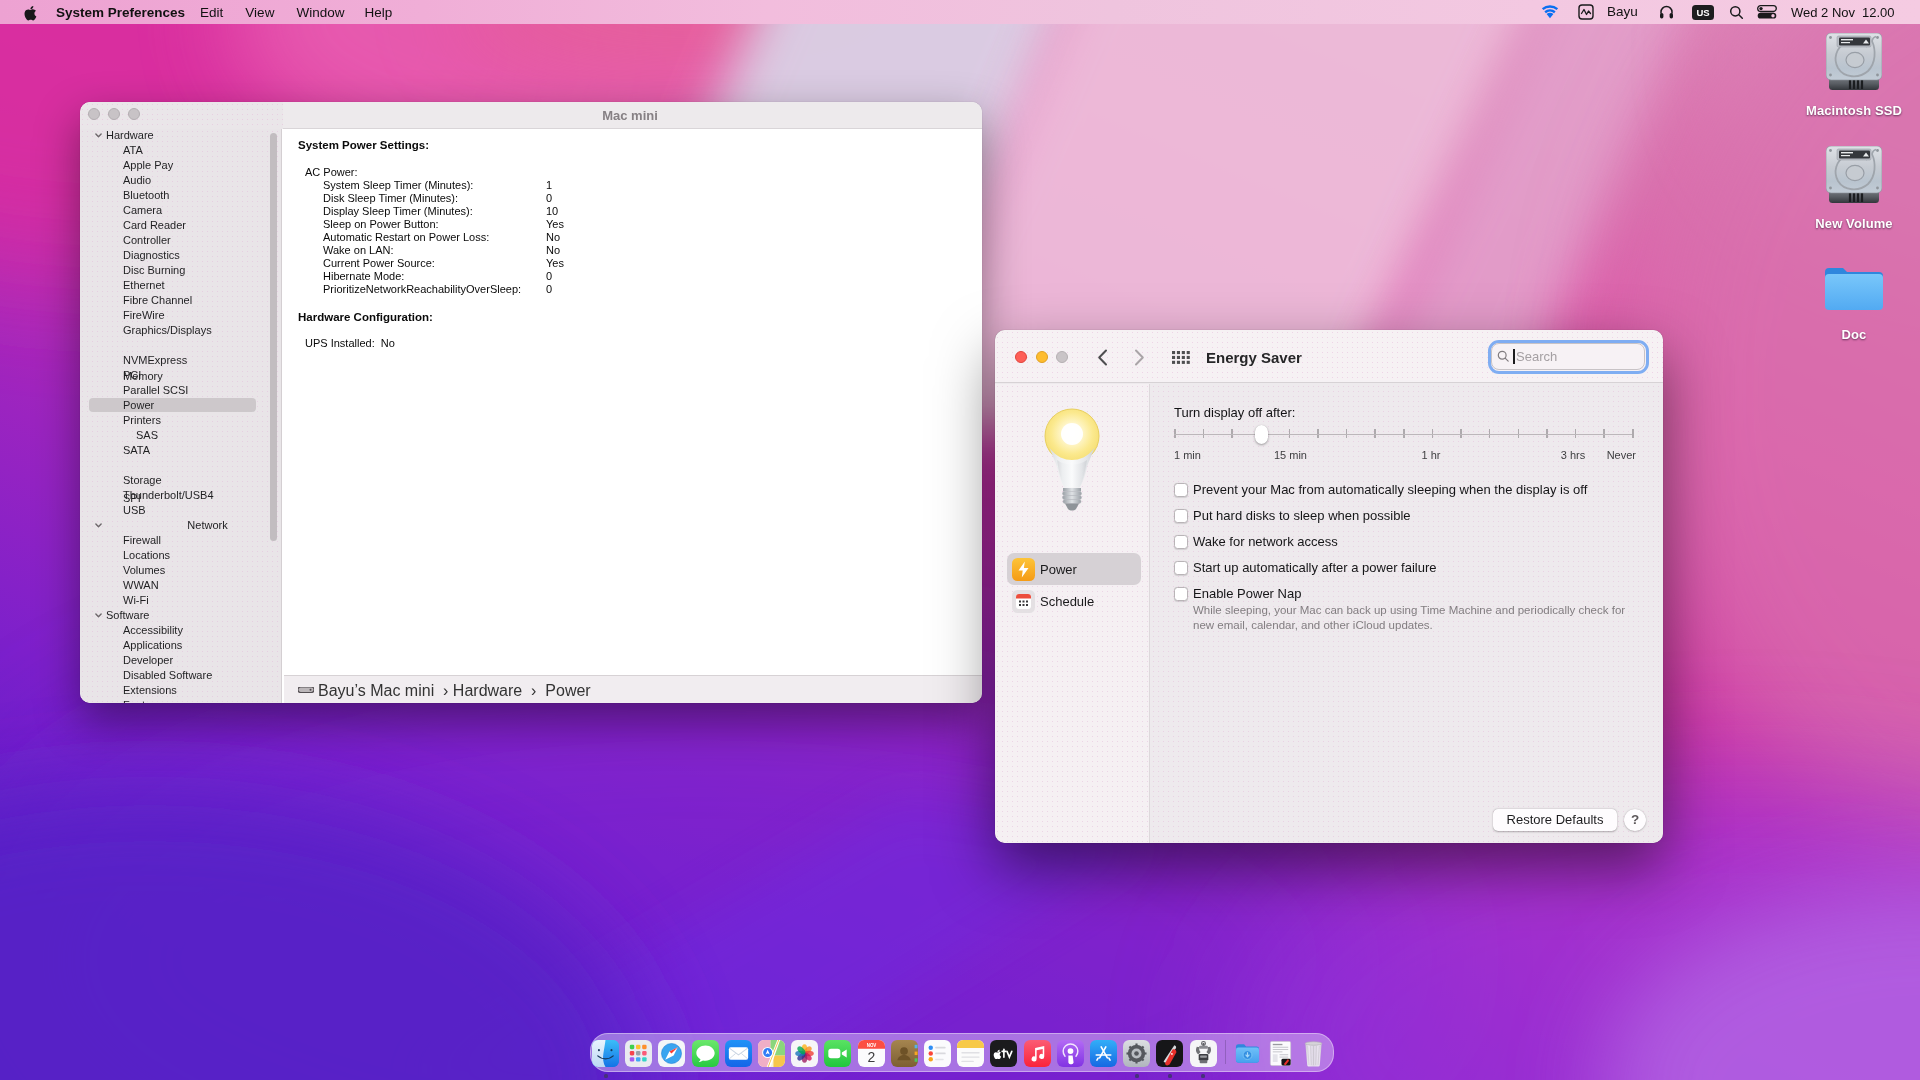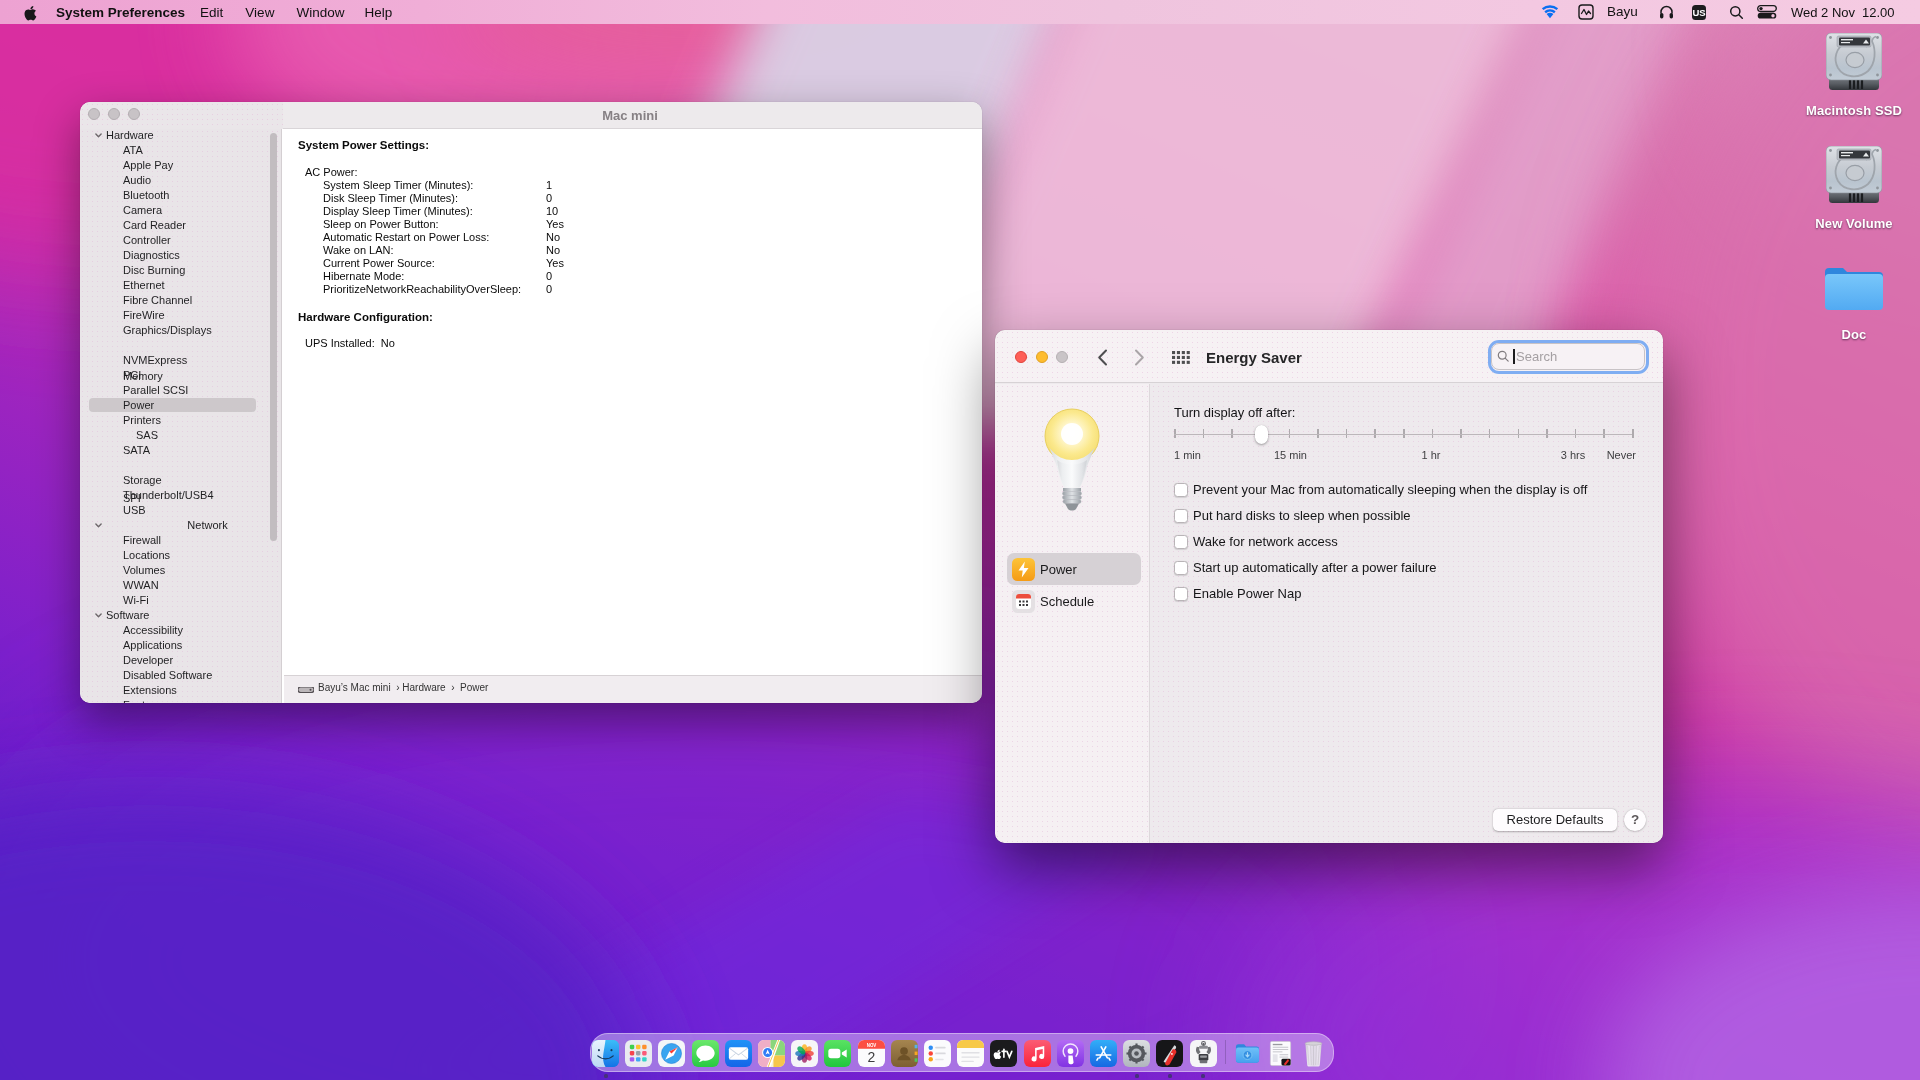--- a/index.html
+++ b/index.html
@@ -109,21 +109,21 @@
  <svg class="abs" style="left:1578px;top:4px" width="16" height="16" viewBox="0 0 16 16">
    <rect x="1" y="1" width="14" height="14" rx="3" fill="none" stroke="#1a1a1c" stroke-width="1.4"></rect>
    <path d="M3.5 9.5 6 5.5l2.5 5 2-3.5 2 2.5" fill="none" stroke="#1a1a1c" stroke-width="1.3" stroke-linecap="round" stroke-linejoin="round"></path>
  </svg>
  <div class="abs" style="left:1607px;top:4px;font-size:13.5px;">Bayu</div>
  <svg class="abs" style="left:1659px;top:4px" width="15" height="16" viewBox="0 0 15 16">
    <path d="M2 9.5V8a5.5 5.5 0 0 1 11 0v1.5" fill="none" stroke="#1a1a1c" stroke-width="1.5"></path>
    <rect x="1" y="9" width="3.4" height="5.4" rx="1.6" fill="#1a1a1c"></rect>
    <rect x="10.6" y="9" width="3.4" height="5.4" rx="1.6" fill="#1a1a1c"></rect>
  </svg>
- <div class="abs" style="left:1692px;top:4.5px;width:14px;height:15px;background:#1d1d1f;border-radius:3.5px;color:#fff;font-size:9.5px;font-weight:bold;text-align:center;line-height:15px;">US</div>
+ <div class="abs" style="left:1692px;top:4.5px;width:22px;height:15px;background:#1d1d1f;border-radius:3.5px;color:#fff;font-size:9.5px;font-weight:bold;text-align:center;line-height:15px;">US</div>
  <svg class="abs" style="left:1729px;top:4.5px" width="15" height="15" viewBox="0 0 15 15">
    <circle cx="6.3" cy="6.3" r="4.6" fill="none" stroke="#1a1a1c" stroke-width="1.5"></circle>
    <line x1="9.8" y1="9.8" x2="13.3" y2="13.3" stroke="#1a1a1c" stroke-width="1.5" stroke-linecap="round"></line>
  </svg>
  <svg class="abs" style="left:1757px;top:5px" width="20" height="14" viewBox="0 0 20 14">
    <rect x="0.7" y="0.7" width="18.6" height="5.8" rx="2.9" fill="none" stroke="#1a1a1c" stroke-width="1.3"></rect>
    <circle cx="4" cy="3.6" r="1.7" fill="#1a1a1c"></circle>
    <rect x="0.7" y="7.8" width="18.6" height="5.8" rx="2.9" fill="#1a1a1c"></rect>
    <circle cx="16" cy="10.7" r="1.7" fill="#f2c3de"></circle>
  </svg>
@@ -212,21 +212,21 @@
         <div class="abs" style="left:262px;top:154px;">0</div>
         <div class="abs" style="left:14px;top:182px;font-weight:bold;font-size:11.5px;">Hardware Configuration:</div>
         <div class="abs" style="left:21px;top:208px;">UPS Installed:&nbsp;&nbsp;No</div>
       </div>
 <div id="w1bottom">
  <svg class="abs" style="left:14px;top:11px" width="16" height="6" viewBox="0 0 16 6">
           <rect x="0" y="0" width="16" height="5.5" rx="2.7" fill="#55505459"></rect>
           <rect x="0" y="0" width="16" height="5.5" rx="2.7" fill="none" stroke="#534e52" stroke-width="1.1"></rect>
           <circle cx="12.5" cy="2.7" r="1" fill="#534e52"></circle>
         </svg>
- <div class="abs" style="left:34px;top:6px;font-size:10px;color:#333;">Bayu’s Mac mini &nbsp;›&nbsp;Hardware&nbsp; › &nbsp;Power</div>
+ <div class="abs" style="left:34px;top:6px;font-size:16px;color:#333;">Bayu’s Mac mini &nbsp;›&nbsp;Hardware&nbsp; › &nbsp;Power</div>
 </div>
 </div>
     <div class="win" id="win2">
 <div id="w2tool"></div>
 <div class="tl" style="left:20px;top:21px;background:#fe5f58;border:0.5px solid #e0443c;"></div>
 <div class="tl" style="left:40.5px;top:21px;background:#febc2f;border:0.5px solid #e0a023;"></div>
 <div class="tl" style="left:60.5px;top:21px;background:#c9c4c7;border:0.5px solid #b5b0b3;"></div>
 <svg class="abs" style="left:102px;top:19px" width="11" height="17" viewBox="0 0 11 17">
         <path d="M9 1.5 2.2 8.5 9 15.5" fill="none" stroke="#4e4e50" stroke-width="2" stroke-linecap="round" stroke-linejoin="round"></path>
       </svg>
@@ -344,20 +344,21 @@
         <div class="cb" style="left:23px;top:99px;"></div>
         <div class="cbl" style="left:42px;top:98px;">Prevent your Mac from automatically sleeping when the display is off</div>
         <div class="cb" style="left:23px;top:125px;"></div>
         <div class="cbl" style="left:42px;top:124px;">Put hard disks to sleep when possible</div>
         <div class="cb" style="left:23px;top:151px;"></div>
         <div class="cbl" style="left:42px;top:150px;">Wake for network access</div>
         <div class="cb" style="left:23px;top:177px;"></div>
         <div class="cbl" style="left:42px;top:176px;">Start up automatically after a power failure</div>
         <div class="cb" style="left:23px;top:203px;"></div>
         <div class="cbl" style="left:42px;top:202px;">Enable Power Nap</div>
+        <div class="abs" style="left:42px;top:219px;width:460px;font-size:11.5px;line-height:15px;color:#827d80;">While sleeping, your Mac can back up using Time Machine and periodically check for<br>new email, calendar, and other iCloud updates.</div>
         <div class="abs" style="left:342px;top:425px;width:124px;height:22px;background:#fefcfe;border-radius:5px;box-shadow:0 .5px 2px rgba(0,0,0,.28),0 0 .5px rgba(0,0,0,.18);text-align:center;font-size:13px;color:#1d1d1f;line-height:22px;">Restore Defaults</div>
         <div class="abs" style="left:473px;top:425px;width:22px;height:22px;background:#fefcfe;border-radius:50%;box-shadow:0 .5px 2px rgba(0,0,0,.28),0 0 .5px rgba(0,0,0,.18);text-align:center;font-size:13.5px;font-weight:bold;color:#5c575a;line-height:22px;">?</div>
       </div>
 </div>
 <div class="abs" style="left:1826px;top:33px;"><svg width="56" height="58" viewBox="0 0 56 58">
  <defs>
   <linearGradient id="hdg" x1="0" y1="0" x2="0" y2="1">
    <stop offset="0" stop-color="#dfe2e7"></stop>
             <stop offset=".45" stop-color="#c6cbd2"></stop>
    <stop offset=".75" stop-color="#b9c4cf"></stop>

